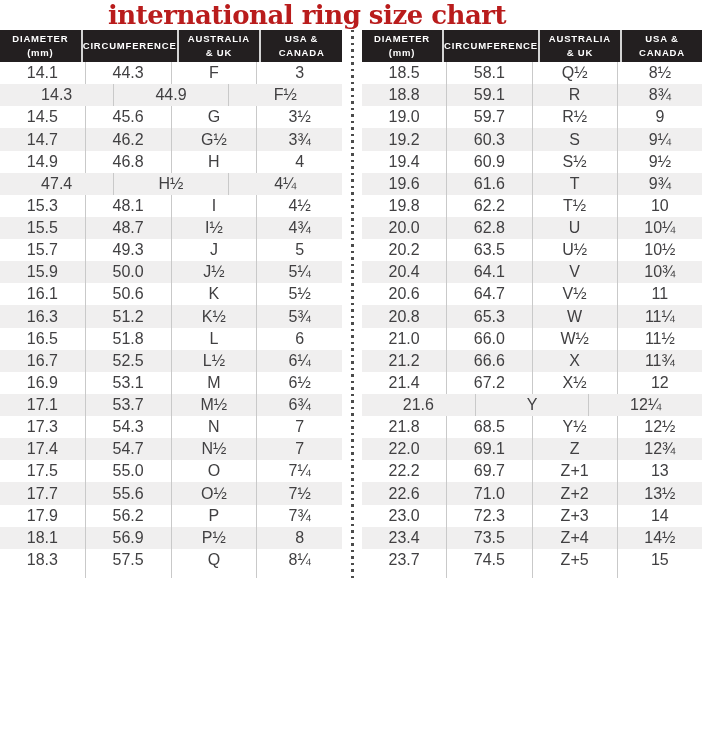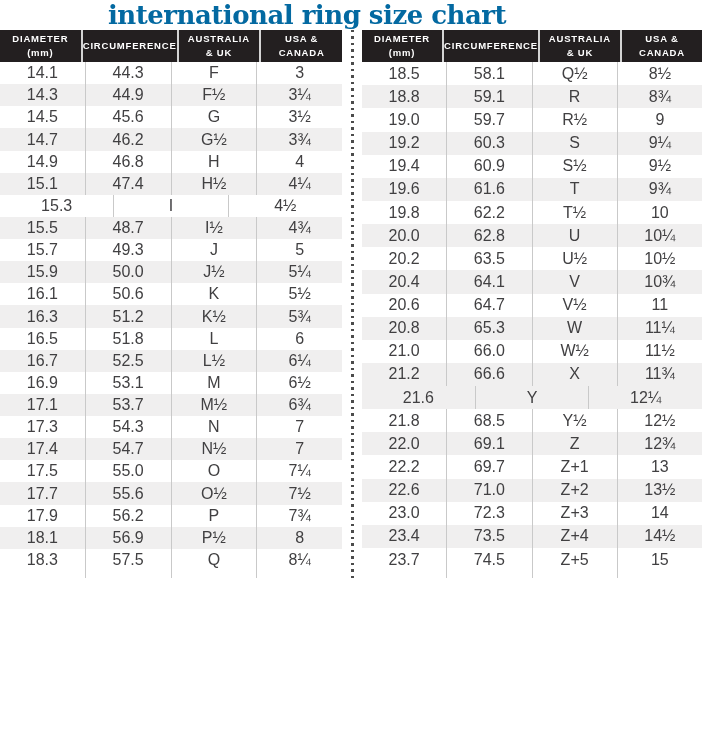--- a/index.html
+++ b/index.html
@@ -18,21 +18,21 @@
 
   .title{
     height:30px;
     line-height:30px;
     text-align:center;
     padding-right:88px; 
     font-family:"DejaVu Serif","Liberation Serif",serif;
     font-weight:bold;
     font-size:26px;
     letter-spacing:-0.5px;
-    color:#0369a1;
+    color:#b91c1c;
     white-space:nowrap;
   }
 
   .content{
     display:flex;
     height:548px;
   }
 
   .ringtable{width:342px;display:flex;flex-direction:column;}
   .ringtable.right{width:340px;}
@@ -133,48 +133,47 @@
           <div class="row">
     <div class="cell">14.1</div>
     <div class="cell">44.3</div>
     <div class="cell">F</div>
     <div class="cell">3</div>
   </div>
           <div class="row alt">
     <div class="cell">14.3</div>
     <div class="cell">44.9</div>
     <div class="cell">F½</div>
-    <div class="cell">3¼</div>
   </div>
           <div class="row">
     <div class="cell">14.5</div>
     <div class="cell">45.6</div>
     <div class="cell">G</div>
     <div class="cell">3½</div>
   </div>
           <div class="row alt">
     <div class="cell">14.7</div>
     <div class="cell">46.2</div>
     <div class="cell">G½</div>
     <div class="cell">3¾</div>
   </div>
           <div class="row">
     <div class="cell">14.9</div>
     <div class="cell">46.8</div>
     <div class="cell">H</div>
     <div class="cell">4</div>
   </div>
           <div class="row alt">
-    <div class="cell">15.1</div>
     <div class="cell">47.4</div>
     <div class="cell">H½</div>
     <div class="cell">4¼</div>
   </div>
           <div class="row">
     <div class="cell">15.3</div>
+    <div class="cell">48.1</div>
     <div class="cell">I</div>
     <div class="cell">4½</div>
   </div>
           <div class="row alt">
     <div class="cell">15.5</div>
     <div class="cell">48.7</div>
     <div class="cell">I½</div>
     <div class="cell">4¾</div>
   </div>
           <div class="row">
@@ -377,20 +376,26 @@
     <div class="cell">66.0</div>
     <div class="cell">W½</div>
     <div class="cell">11½</div>
   </div>
           <div class="row alt">
     <div class="cell">21.2</div>
     <div class="cell">66.6</div>
     <div class="cell">X</div>
     <div class="cell">11¾</div>
   </div>
+          <div class="row">
+    <div class="cell">21.4</div>
+    <div class="cell">67.2</div>
+    <div class="cell">X½</div>
+    <div class="cell">12</div>
+  </div>
           <div class="row alt">
     <div class="cell">21.6</div>
     <div class="cell">Y</div>
     <div class="cell">12¼</div>
   </div>
           <div class="row">
     <div class="cell">21.8</div>
     <div class="cell">68.5</div>
     <div class="cell">Y½</div>
     <div class="cell">12½</div>

